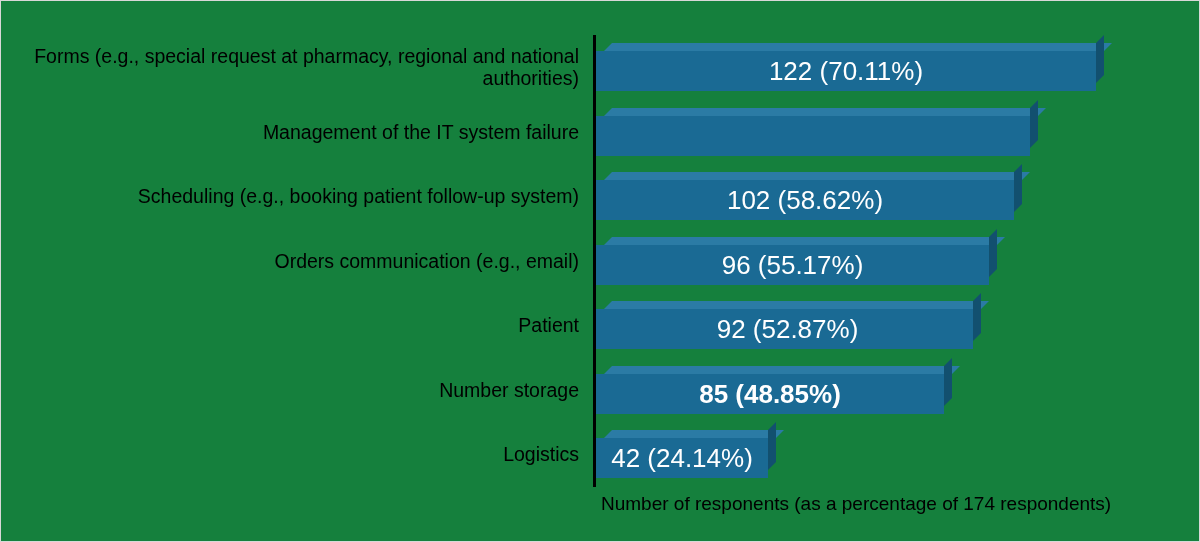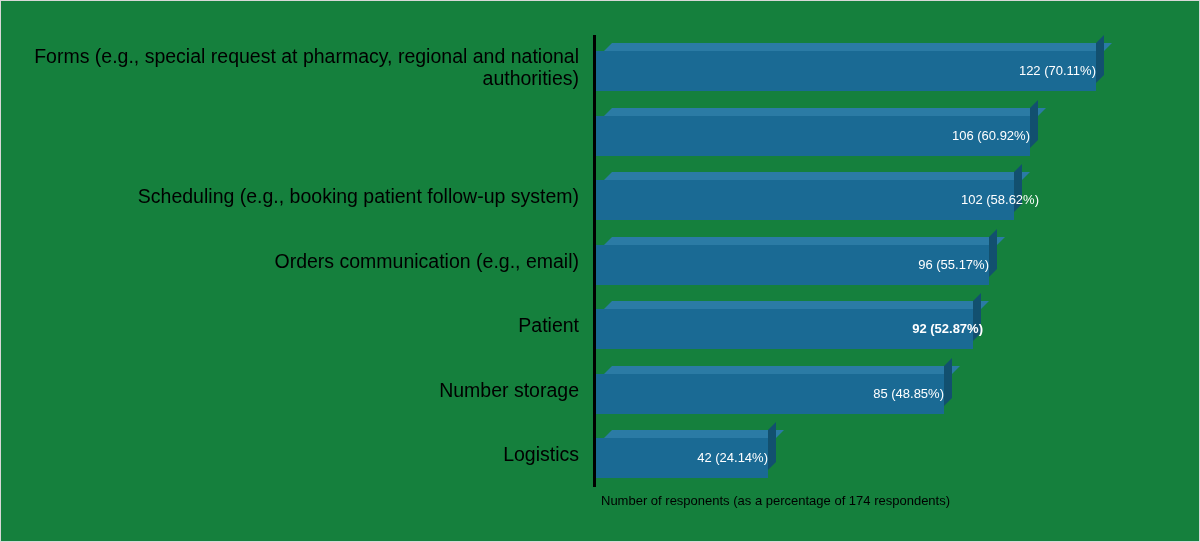--- a/index.html
+++ b/index.html
@@ -90,29 +90,29 @@
     background: #12506f;
     transform: skewY(-45deg);
     transform-origin: left top;
   }
   .bar-value {
     position: absolute;
     top: 8px;
     height: 40px;
     line-height: 40px;
     color: #ffffff;
-    font-size: 13px;
-    text-align: right;
+    font-size: 26px;
+    text-align: center;
     pointer-events: none;
   }
   .x-caption {
     position: absolute;
     left: 600px;
     top: 492px;
-    font-size: 13px;
+    font-size: 19px;
     color: #000000;
     white-space: nowrap;
   }
 </style>
 </head>
 <body>
 
 <div id="chart-root">
   <div class="plot-area">
     <div class="axis-line" style="background: rgb(0, 0, 0);"></div>
@@ -123,61 +123,61 @@
 authorities)</div>
         <div class="bar-wrap" style="width: 510px;">
           <div class="bar" style="width: 500px; background: rgb(26, 106, 148);"></div>
           <div class="bar-top" style="width: 500px; background: rgb(43, 123, 165);"></div>
           <div class="bar-side" style="left: 500px; background: rgb(18, 80, 111);"></div>
           <div class="bar-value" style="left: 0px; width: 500px; color: rgb(255, 255, 255);">122 (70.11%)</div>
         </div>
       </div>
 
       <div class="row">
+        <div class="row-label">Management of the IT system failure</div>
         <div class="bar-wrap" style="width: 444px;">
           <div class="bar" style="width: 434px; background: rgb(26, 106, 148);"></div>
           <div class="bar-top" style="width: 434px; background: rgb(43, 123, 165);"></div>
           <div class="bar-side" style="left: 434px; background: rgb(18, 80, 111);"></div>
-          <div class="bar-value" style="left: 0px; width: 434px; color: rgb(255, 255, 255);">106 (60.92%)</div>
         </div>
       </div>
 
       <div class="row">
         <div class="row-label">Scheduling (e.g., booking patient follow-up system)</div>
         <div class="bar-wrap" style="width: 428px;">
           <div class="bar" style="width: 418px; background: rgb(26, 106, 148);"></div>
           <div class="bar-top" style="width: 418px; background: rgb(43, 123, 165);"></div>
           <div class="bar-side" style="left: 418px; background: rgb(18, 80, 111);"></div>
-          <div class="bar-value" style="left: 0px; width: 418px; color: rgb(255, 255, 255); padding-left: 25px;">102 (58.62%)</div>
+          <div class="bar-value" style="left: 0px; width: 418px; color: rgb(255, 255, 255);">102 (58.62%)</div>
         </div>
       </div>
 
       <div class="row">
         <div class="row-label">Orders communication (e.g., email)</div>
         <div class="bar-wrap" style="width: 403px;">
           <div class="bar" style="width: 393px; background: rgb(26, 106, 148);"></div>
           <div class="bar-top" style="width: 393px; background: rgb(43, 123, 165);"></div>
           <div class="bar-side" style="left: 393px; background: rgb(18, 80, 111);"></div>
           <div class="bar-value" style="left: 0px; width: 393px; color: rgb(255, 255, 255);">96 (55.17%)</div>
         </div>
       </div>
 
       <div class="row">
         <div class="row-label">Patient</div>
         <div class="bar-wrap" style="width: 387px;">
           <div class="bar" style="width: 377px; background: rgb(26, 106, 148);"></div>
           <div class="bar-top" style="width: 377px; background: rgb(43, 123, 165);"></div>
           <div class="bar-side" style="left: 377px; background: rgb(18, 80, 111);"></div>
-          <div class="bar-value" style="left: 10px; width: 377px; color: rgb(255, 255, 255); font-weight: bold;">92 (52.87%)</div>
+          <div class="bar-value" style="left: 3px; width: 377px; color: rgb(255, 255, 255);">92 (52.87%)</div>
         </div>
       </div>
 
       <div class="row">
         <div class="row-label">Number storage</div>
-        <div class="bar-wrap" style="width: 358px;">
+        <div class="bar-wrap" style="width: 358px; font-weight: bold;">
           <div class="bar" style="width: 348px; background: rgb(26, 106, 148);"></div>
           <div class="bar-top" style="width: 348px; background: rgb(43, 123, 165);"></div>
           <div class="bar-side" style="left: 348px; background: rgb(18, 80, 111);"></div>
           <div class="bar-value" style="left: 0px; width: 348px; color: rgb(255, 255, 255);">85 (48.85%)</div>
         </div>
       </div>
 
       <div class="row">
         <div class="row-label">Logistics</div>
         <div class="bar-wrap" style="width: 182px; padding-left: 6px;">

